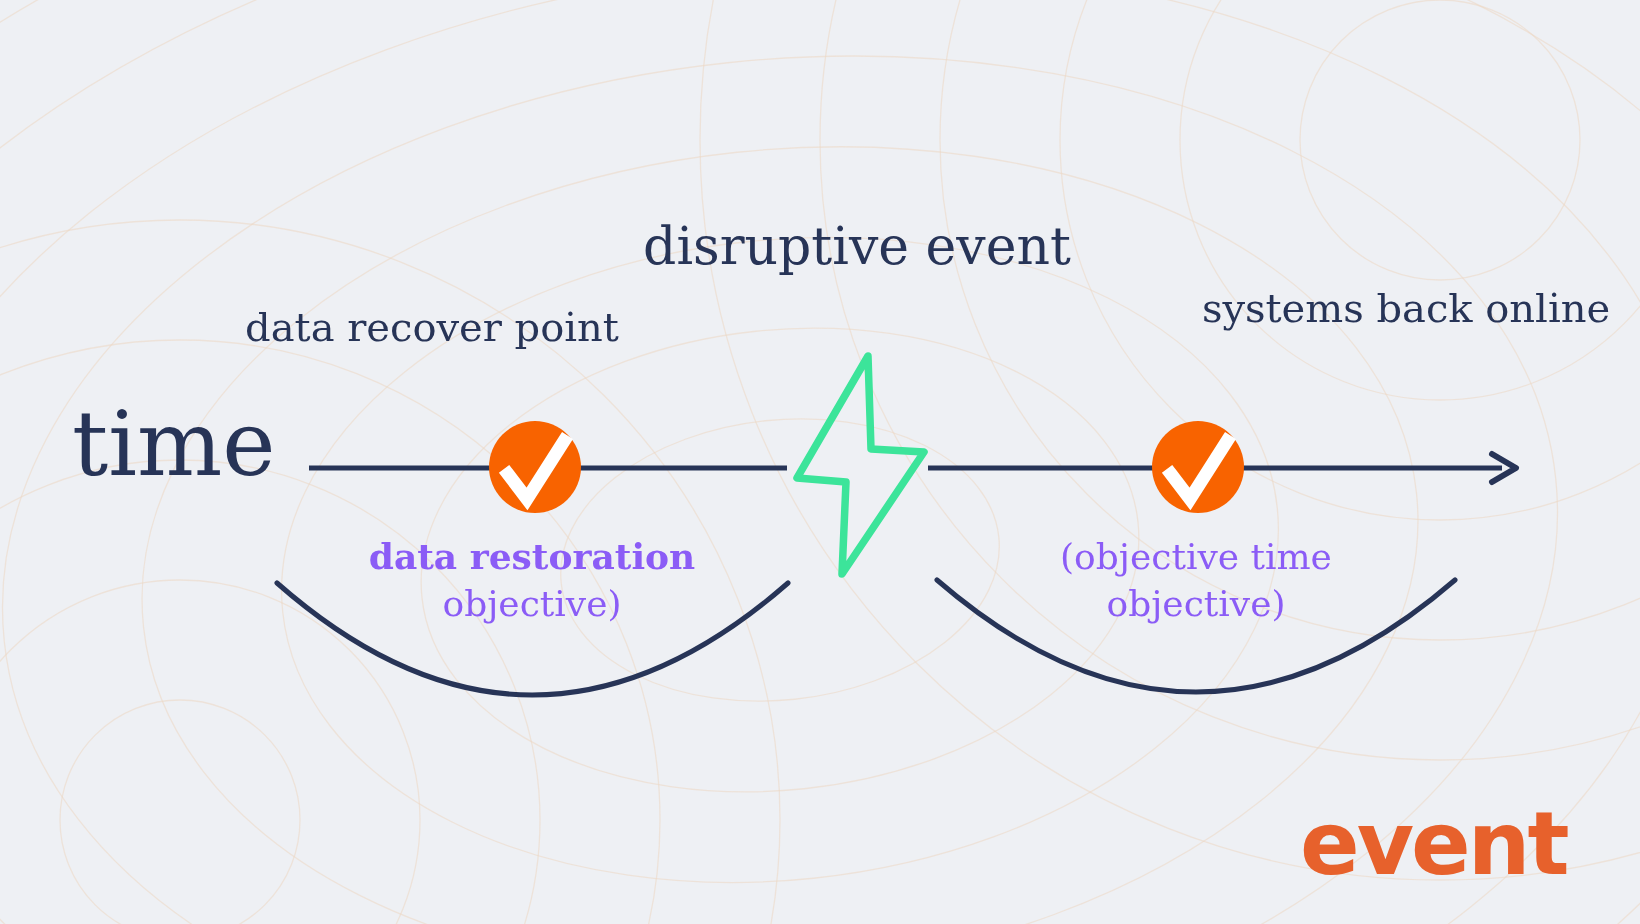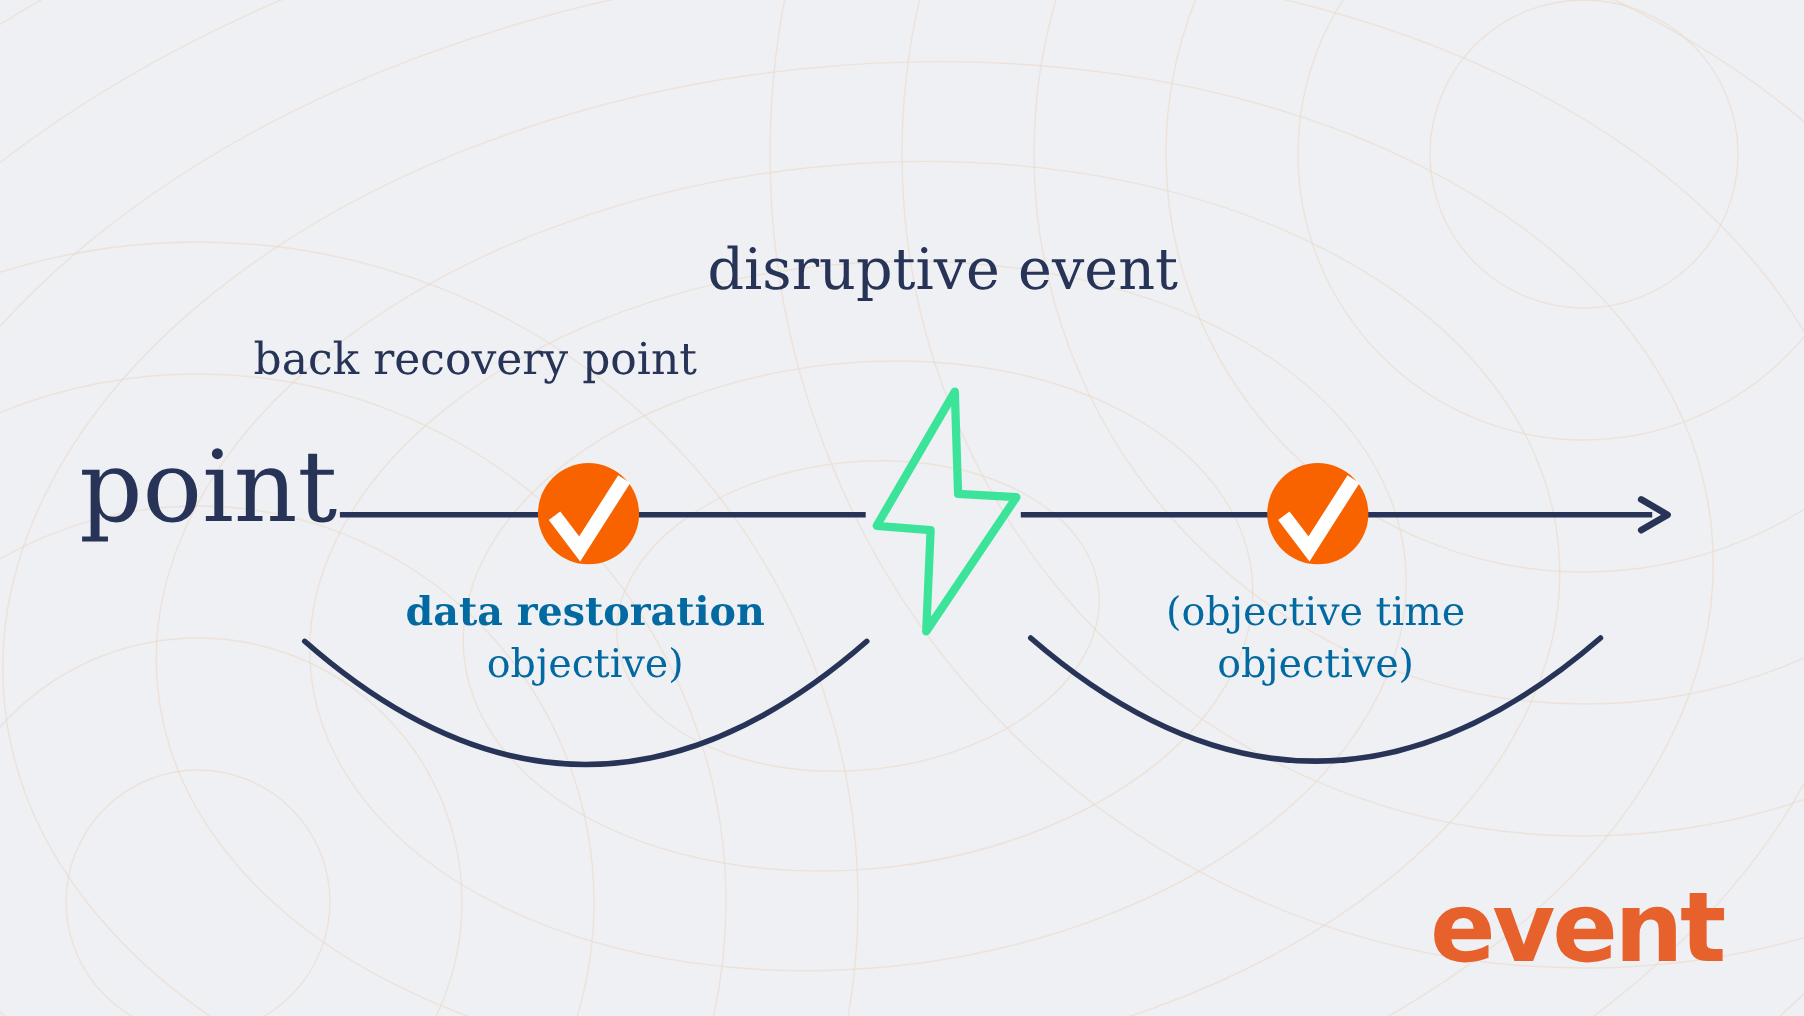--- a/index.html
+++ b/index.html
@@ -47,21 +47,21 @@
     left: 72px; top: 394px;
     font-size: 90px;
   }
   .ann {
     position: absolute;
     width: 460px;
     top: 533px;
     text-align: center;
     font-size: 36px;
     line-height: 47px;
-    color: #0369a1;
+    color: #8b5cf6;
   }
   .ann-left  { left: 302px; }
   .ann-right { left: 966px; }
   .ann-title { font-weight: bold; }
   .logo {
     position: absolute;
     left: 1300px; top: 800px;
     font-family: "DejaVu Sans", sans-serif;
     font-weight: bold;
     font-size: 88px;
@@ -118,24 +118,25 @@
 
     <circle cx="1198" cy="467" r="46" fill="#f86300"></circle>
     <polyline points="1171,474 1190,499 1227,441" fill="none" stroke="#ffffff" stroke-width="13" stroke-linecap="square" stroke-linejoin="miter"></polyline>
 
     <path d="M277 583 Q532 807 788 583" fill="none" stroke="#273457" stroke-width="5" stroke-linecap="round"></path>
     <path d="M937 580 Q1196 804 1455 580" fill="none" stroke="#273457" stroke-width="5" stroke-linecap="round"></path>
   </svg>
 
   <div class="lbl lbl-disruptive">disruptive event</div>
 
-  <div class="lbl lbl-drp">back recovery point</div>
+  <div class="lbl lbl-drp">data recover point</div>
 
+  <div class="lbl lbl-sbo">systems back online</div>
 
-  <div class="lbl lbl-time">point</div>
+  <div class="lbl lbl-time">time</div>
 
   <div class="ann ann-left">
     <div class="ann-title">data restoration</div>
     <div>objective)</div>
   </div>
 
   <div class="ann ann-right">
     <div>(objective time</div>
     <div>objective)</div>
   </div>

